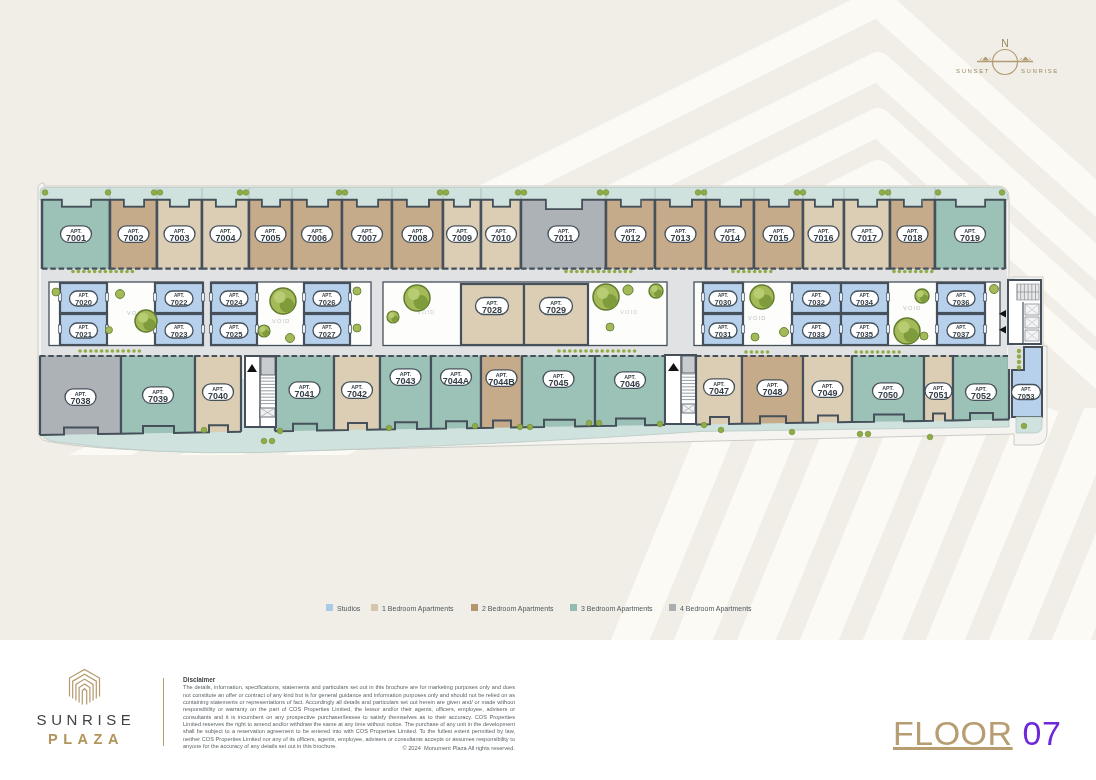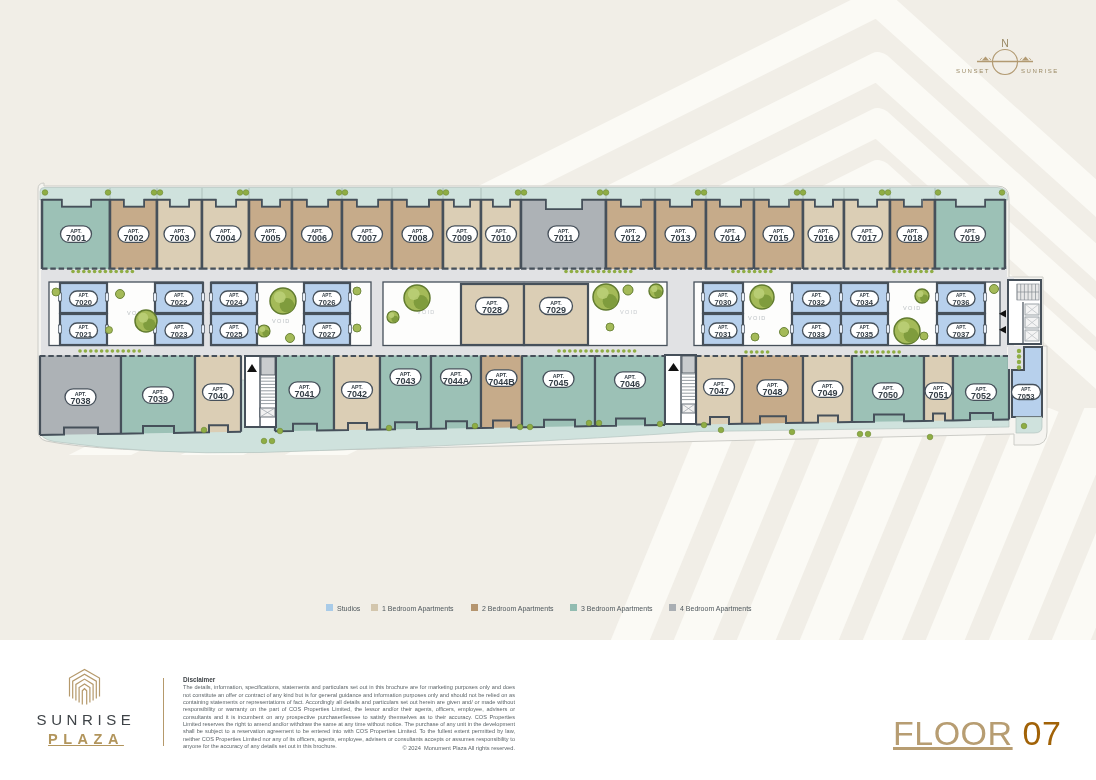--- a/index.html
+++ b/index.html
@@ -1067,22 +1067,22 @@
 <g stroke="#b5996b" fill="none" stroke-width="1.2">
 <path d="M 43.5,38.5 L 43.5,20.0 L 58.5,11.5 L 73.5,20.0 L 73.5,38.5"></path>
 <path d="M 46.7,40.5 L 46.7,23.2 L 58.5,16.3 L 70.3,23.2 L 70.3,40.5"></path>
 <path d="M 49.9,42.5 L 49.9,26.4 L 58.5,21.1 L 67.1,26.4 L 67.1,42.5"></path>
 <path d="M 53.1,44.5 L 53.1,29.6 L 58.5,25.9 L 63.9,29.6 L 63.9,44.5"></path>
 <path d="M 56.3,46.5 L 56.3,32.8 L 58.5,30.7 L 60.7,32.8 L 60.7,46.5"></path>
 </g>
       </svg>
 </div>
 <div style="position:absolute;left:26px;top:711px;width:120px;text-align:center;font-size:15px;letter-spacing:4.6px;color:#3e4347;">SUNRISE</div>
-<div style="position:absolute;left:26px;top:731px;width:120px;text-align:center;font-size:14.5px;font-weight:bold;letter-spacing:5.5px;color:#b2955c;text-decoration:underline;">PLAZA</div>
+<div style="position:absolute;left:26px;top:731px;width:120px;text-align:center;font-size:14.5px;font-weight:bold;letter-spacing:5.5px;color:#b2955c;">PLAZA</div>
 
 <div style="position:absolute;left:163px;top:678px;width:1.3px;height:68px;background:#b5996b;"></div>
 
 <div style="position:absolute;left:183px;top:676px;width:332px;font-size:5.6px;line-height:7.35px;color:#5c6468;text-align:justify;">
 <b style="font-size:6.4px;color:#3e4347;">Disclaimer</b><br>
 The details, information, specifications, statements and particulars set out in this brochure are for marketing purposes only and does not constitute an offer or contract of any kind but is for general guidance and information purposes only and should not be relied on as containing statements or representations of fact. Accordingly all details and particulars set out herein are given and/ or made without responsibility or warranty on the part of COS Properties Limited, the lessor and/or their agents, officers, employee, advisers or consultants and it is incumbent on any prospective purchaser/lessee to satisfy themselves as to their accuracy. COS Properties Limited reserves the right to amend and/or withdraw the same at any time without notice. The purchase of any unit in the development shall be subject to a reservation agreement to be entered into with COS Properties Limited. To the fullest extent permitted by law, neither COS Properties Limited nor any of its officers, agents, employee, advisers or consultants accepts or assumes responsibility to anyone for the accuracy of any details set out in this brochure.</div>
 <div style="position:absolute;left:355px;top:744.5px;width:160px;font-size:5.7px;color:#5c6468;text-align:right;">© 2024 &nbsp;Monument Plaza All rights reserved.</div>
 
-<div style="position:absolute;left:893px;top:713.5px;font-size:34px;letter-spacing:0.5px;"><span style="color:#b79d72;text-decoration:underline;">FLOOR</span> <span style="color:#a16207;">07</span></div>
+<div style="position:absolute;left:893px;top:713.5px;font-size:34px;letter-spacing:0.5px;"><span style="color:#b79d72;text-decoration:underline;">FLOOR</span> <span style="color:#6d28d9;">07</span></div>
 </div>
 </body></html>

